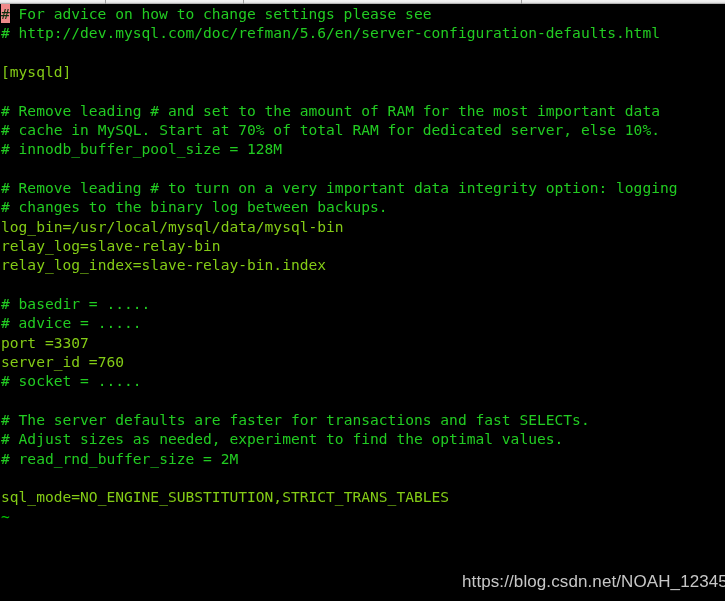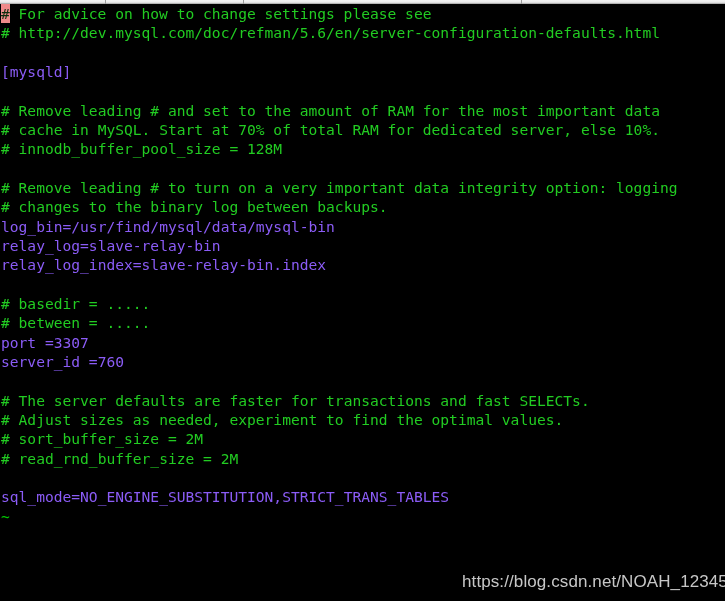--- a/index.html
+++ b/index.html
@@ -49,21 +49,21 @@
     position: relative;
     height: 19.33px;
     line-height: 19.33px;
     font-size: 14.6px;
     letter-spacing: 0px;
     white-space: pre;
     padding-left: 1px;
     color: #18c018;
   }
   .line.comment { color: #22cc22; }
-  .line.code    { color: #8b5cf6; }
+  .line.code    { color: #84cc16; }
   .line.blank   { color: transparent; }
   .line.tilde   { color: #00c800; }
 
   
   .cursor {
     display: inline-block;
     background: #ef8a8a;
     color: #0b2d0b;
     width: 8.72px;
     text-align: left;
@@ -101,32 +101,32 @@
     <div class="line comment"># http://dev.mysql.com/doc/refman/5.6/en/server-configuration-defaults.html</div>
     <div class="line blank">&nbsp;</div>
     <div class="line code">[mysqld]</div>
     <div class="line blank">&nbsp;</div>
     <div class="line comment"># Remove leading # and set to the amount of RAM for the most important data</div>
     <div class="line comment"># cache in MySQL. Start at 70% of total RAM for dedicated server, else 10%.</div>
     <div class="line comment"># innodb_buffer_pool_size = 128M</div>
     <div class="line blank">&nbsp;</div>
     <div class="line comment"># Remove leading # to turn on a very important data integrity option: logging</div>
     <div class="line comment"># changes to the binary log between backups.</div>
-    <div class="line code">log_bin=/usr/find/mysql/data/mysql-bin</div>
+    <div class="line code">log_bin=/usr/local/mysql/data/mysql-bin</div>
     <div class="line code">relay_log=slave-relay-bin</div>
     <div class="line code">relay_log_index=slave-relay-bin.index</div>
     <div class="line blank">&nbsp;</div>
     <div class="line comment"># basedir = .....</div>
-    <div class="line comment"># between = .....</div>
+    <div class="line comment"># advice = .....</div>
     <div class="line code">port =3307</div>
     <div class="line code">server_id =760</div>
+    <div class="line comment"># socket = .....</div>
     <div class="line blank">&nbsp;</div>
     <div class="line comment"># The server defaults are faster for transactions and fast SELECTs.</div>
     <div class="line comment"># Adjust sizes as needed, experiment to find the optimal values.</div>
-    <div class="line comment"># sort_buffer_size = 2M</div>
     <div class="line comment"># read_rnd_buffer_size = 2M</div>
     <div class="line blank">&nbsp;</div>
     <div class="line code">sql_mode=NO_ENGINE_SUBSTITUTION,STRICT_TRANS_TABLES</div>
     <div class="line tilde">~</div>
 
   </div>
 
   <div id="watermark">https://blog.csdn.net/NOAH_123456</div>
 
 </div>

